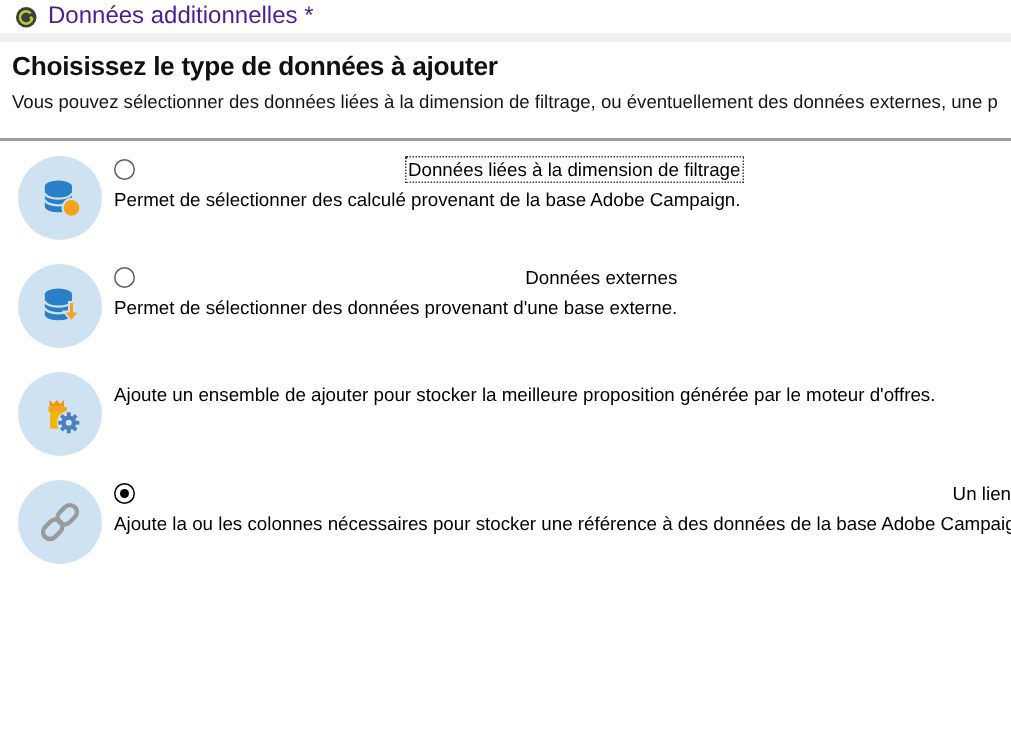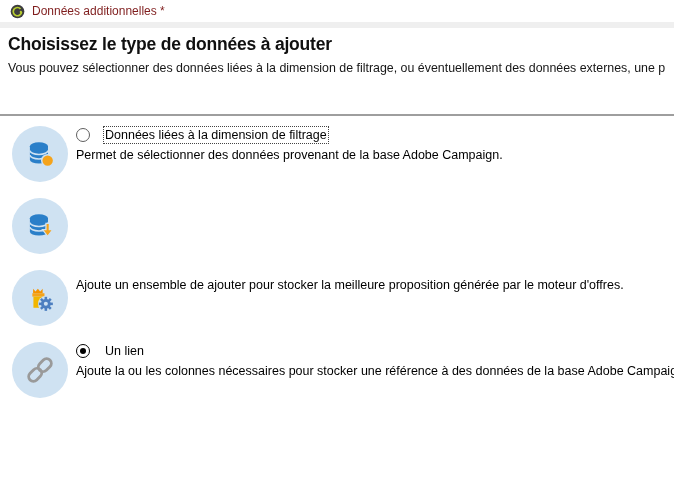--- a/index.html
+++ b/index.html
@@ -14,25 +14,25 @@
   }
   
   .tab-bar {
     height: 22px;
     display: flex;
     align-items: center;
     gap: 7px;
     padding-left: 10px;
     background: #ffffff;
   }
-  .tab-title { font-size: 12px; color: #7f1d1d; white-space: nowrap; }
+  .tab-title { font-size: 16px; color: #4c1d95; white-space: nowrap; }
   .tab-strip { height: 6px; background: #efefef; }
 
   
-  .header { padding: 6px 8px 0 8px; height: 86px; box-sizing: border-box; }
+  .header { padding: 6px 8px 0 8px; height: 64px; box-sizing: border-box; }
   .header-title {
     font-size: 17.5px;
     font-weight: bold;
     color: #101010;
     margin: 0;
     letter-spacing: -0.2px;
     white-space: nowrap;
   }
   .header-subtitle {
     margin-top: 6px;
@@ -47,21 +47,21 @@
   .options { padding: 10px 0 0 12px; }
   .option-row { display: flex; margin-bottom: 16px; }
   .option-icon {
     width: 56px; height: 56px;
     border-radius: 50%;
     background: #cfe2f2;
     display: flex; align-items: center; justify-content: center;
     flex: none;
   }
   .option-content { margin-left: 8px; padding-top: 2px; min-width: 0; }
-  .option-head { display: flex; align-items: center; gap: 15px; }
+  .option-head { display: flex; align-items: center; gap: 0; justify-content: space-between; }
   .radio {
     width: 12px; height: 12px;
     border: 1px solid #5f5f5f;
     border-radius: 50%;
     background: #fff;
     position: relative;
     flex: none;
     box-sizing: content-box;
   }
   .radio.selected { border-color: #000; }
@@ -108,36 +108,43 @@
         <path d="M6.5 17 a8.5 3.6 0 0 0 17 0" fill="none" stroke="#cfe2f2" stroke-width="1.4"></path>
         <circle cx="23.2" cy="22.2" r="5.6" fill="#f5a31a" stroke="#cfe2f2" stroke-width="1.4"></circle>
       </svg>
 
     </div>
     <div class="option-content">
       <div class="option-head">
         <span class="radio"></span>
         <span class="option-label focused">Données liées à la dimension de filtrage</span>
       </div>
-      <div class="option-desc">Permet de sélectionner des données provenant de la base Adobe Campaign.</div>
+      <div class="option-desc">Permet de sélectionner des calculé provenant de la base Adobe Campaign.</div>
     </div>
   </div>
 
   <div class="option-row">
     <div class="option-icon">
 
       <svg class="icon-variant" width="34" height="34" viewBox="0 0 32 32">
         <ellipse cx="15" cy="8.6" rx="8.5" ry="3.6" fill="#2a7fc9"></ellipse>
         <rect x="6.5" y="8.6" width="17" height="12.8" fill="#2a7fc9"></rect>
         <ellipse cx="15" cy="21.4" rx="8.5" ry="3.6" fill="#2a7fc9"></ellipse>
         <path d="M6.5 12.8 a8.5 3.6 0 0 0 17 0" fill="none" stroke="#cfe2f2" stroke-width="1.4"></path>
         <path d="M6.5 17 a8.5 3.6 0 0 0 17 0" fill="none" stroke="#cfe2f2" stroke-width="1.4"></path>
         <path d="M21.6 13.5 h3.2 v6 h3.2 l-4.8 6.2 l-4.8 -6.2 h3.2 z" fill="#f5a31a" stroke="#cfe2f2" stroke-width="1.2"></path>
       </svg>
 
+    </div>
+    <div class="option-content">
+      <div class="option-head">
+        <span class="radio"></span>
+        <span class="option-label">Données externes</span>
+      </div>
+      <div class="option-desc">Permet de sélectionner des données provenant d'une base externe.</div>
     </div>
   </div>
 
   <div class="option-row">
     <div class="option-icon">
 
       <svg class="icon-variant" width="34" height="34" viewBox="0 0 32 32">
         <path d="M9.5 7.2 l2.3 2.7 L14 7.2 l2.2 2.7 L18.5 7.2 v4.3 H9.5 z" fill="#f59300"></path>
         <rect x="8.8" y="11.5" width="11.4" height="3.2" fill="#f5a31a"></rect>
         <rect x="9.8" y="14.7" width="9.4" height="10.5" fill="#f2b600"></rect>

